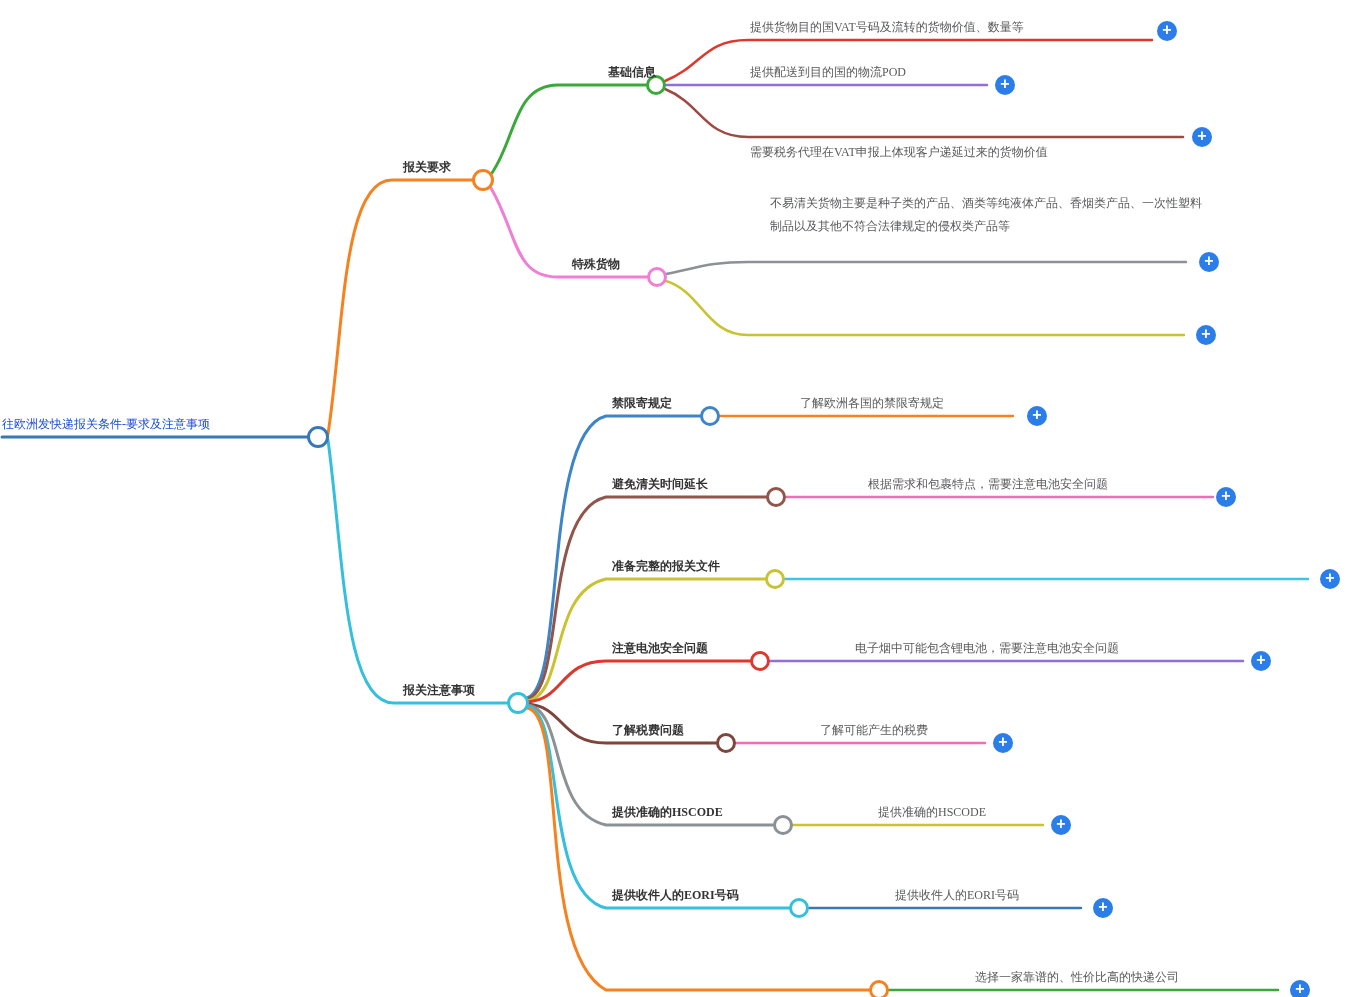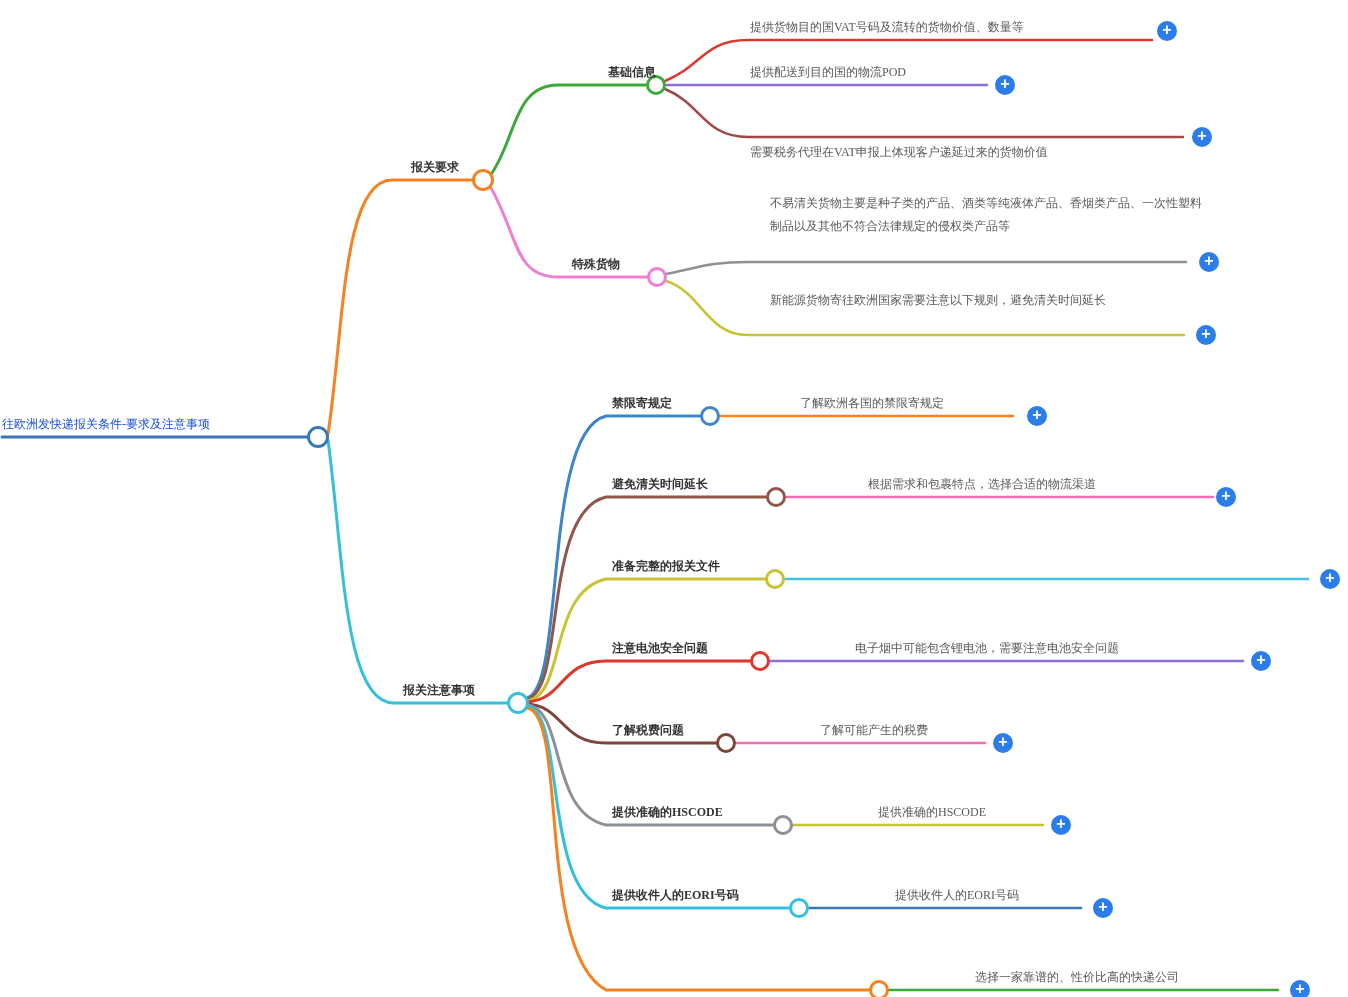--- a/index.html
+++ b/index.html
@@ -68,41 +68,40 @@
     <circle cx="775" cy="579" r="8.5" stroke="#c9c232"></circle>
     <circle cx="760" cy="661" r="8.5" stroke="#df372d"></circle>
     <circle cx="726" cy="743" r="8.5" stroke="#7e453b"></circle>
     <circle cx="783" cy="825" r="8.5" stroke="#8c9196"></circle>
     <circle cx="799" cy="908" r="8.5" stroke="#35bfdc"></circle>
     <circle cx="879" cy="990" r="8.5" stroke="#f5821f"></circle>
   </svg>
 
   <div class="label rootlabel" style="left:2px;top:413px;">往欧洲发快递报关条件-要求及注意事项</div>
 
-  <div class="label topic" style="left:403px;top:156px;margin-left:8px;">报关要求</div>
+  <div class="label topic" style="left:403px;top:156px;">报关要求</div>
   <div class="label topic" style="left:572px;top:61px;margin-left:36px;">基础信息</div>
   <div class="label topic" style="left:572px;top:253px;">特殊货物</div>
 
   <div class="label" style="left:750px;top:16px;">提供货物目的国VAT号码及流转的货物价值、数量等</div>
   <div class="label" style="left:750px;top:61px;">提供配送到目的国的物流POD</div>
   <div class="label" style="left:750px;top:113px;margin-top:28px;">需要税务代理在VAT申报上体现客户递延过来的货物价值</div>
   <div class="label wrap" style="left:750px;top:192px;">不易清关货物主要是种子类的产品、酒类等纯液体产品、香烟类产品、一次性塑料制品以及其他不符合法律规定的侵权类产品等</div>
-  <div class="label wrap" style="left:750px;top:289px;">新能源货物寄往欧洲国家需要注意以下规则，避免清关时间延长</div>
 
   <div class="label topic" style="left:403px;top:679px;">报关注意事项</div>
   <div class="label topic" style="left:612px;top:392px;">禁限寄规定</div>
   <div class="label topic" style="left:612px;top:473px;">避免清关时间延长</div>
   <div class="label topic" style="left:612px;top:555px;">准备完整的报关文件</div>
   <div class="label topic" style="left:612px;top:637px;">注意电池安全问题</div>
   <div class="label topic" style="left:612px;top:719px;">了解税费问题</div>
   <div class="label topic" style="left:612px;top:801px;">提供准确的HSCODE</div>
   <div class="label topic" style="left:612px;top:884px;">提供收件人的EORI号码</div>
 
   <div class="label" style="left:800px;top:392px;">了解欧洲各国的禁限寄规定</div>
-  <div class="label" style="left:868px;top:473px;">根据需求和包裹特点，选择合适的物流渠道</div>
+  <div class="label" style="left:868px;top:473px;">根据需求和包裹特点，需要注意电池安全问题</div>
   <div class="label" style="left:855px;top:637px;">电子烟中可能包含锂电池，需要注意电池安全问题</div>
   <div class="label" style="left:820px;top:719px;">了解可能产生的税费</div>
   <div class="label" style="left:878px;top:801px;">提供准确的HSCODE</div>
   <div class="label" style="left:895px;top:884px;">提供收件人的EORI号码</div>
   <div class="label" style="left:975px;top:966px;">选择一家靠谱的、性价比高的快递公司</div>
 
   <div class="plus" style="left:1157px;top:21px;">
       <span>+</span>
     </div>
   <div class="plus" style="left:995px;top:75px;">

